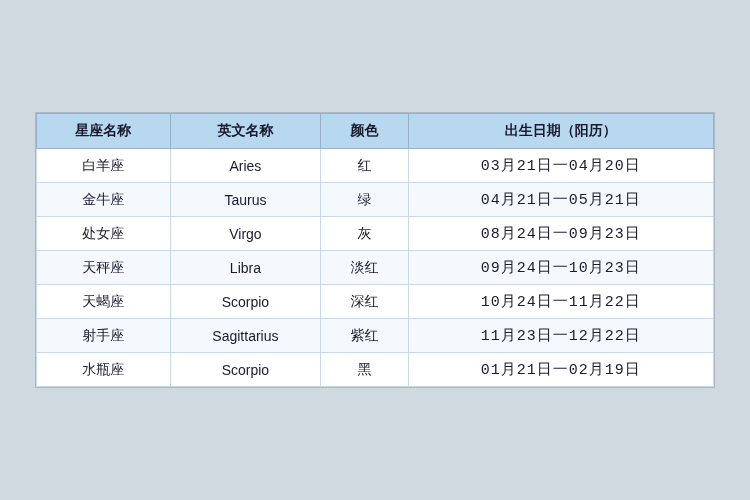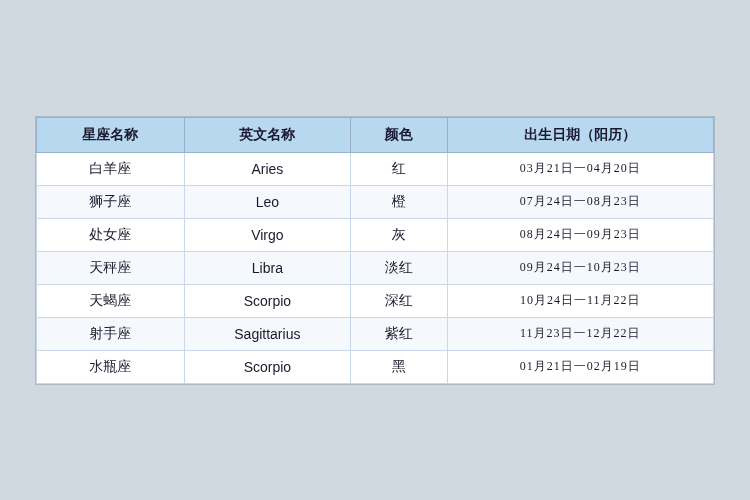--- a/index.html
+++ b/index.html
@@ -58,22 +58,23 @@
       color: #1a1a2e;
       font-size: 14px;
     }
 
     tbody td:nth-child(2) {
       font-family: Arial, sans-serif;
       font-size: 14px;
     }
 
     tbody td:nth-child(4) {
-      font-size: 12px;
+      font-size: 15px;
       letter-spacing: 1px;
+      font-family: Liberation Mono, monospace;
     }
   </style>
 </head>
 <body>
 
 <div class="table-container">
   <table>
     <thead>
       <tr>
         <th>星座名称</th>
@@ -83,24 +84,24 @@
       </tr>
     </thead>
     <tbody id="table-body">
     <tr>
           <td>白羊座</td>
           <td>Aries</td>
           <td>红</td>
           <td>03月21日一04月20日</td>
         </tr>
         <tr>
-          <td>狮子座</td>
-          <td>Leo</td>
-          <td>橙</td>
-          <td>07月24日一08月23日</td>
+          <td>金牛座</td>
+          <td>Taurus</td>
+          <td>绿</td>
+          <td>04月21日一05月21日</td>
         </tr>
         <tr>
           <td>处女座</td>
           <td>Virgo</td>
           <td>灰</td>
           <td>08月24日一09月23日</td>
         </tr>
         <tr>
           <td>天秤座</td>
           <td>Libra</td>

